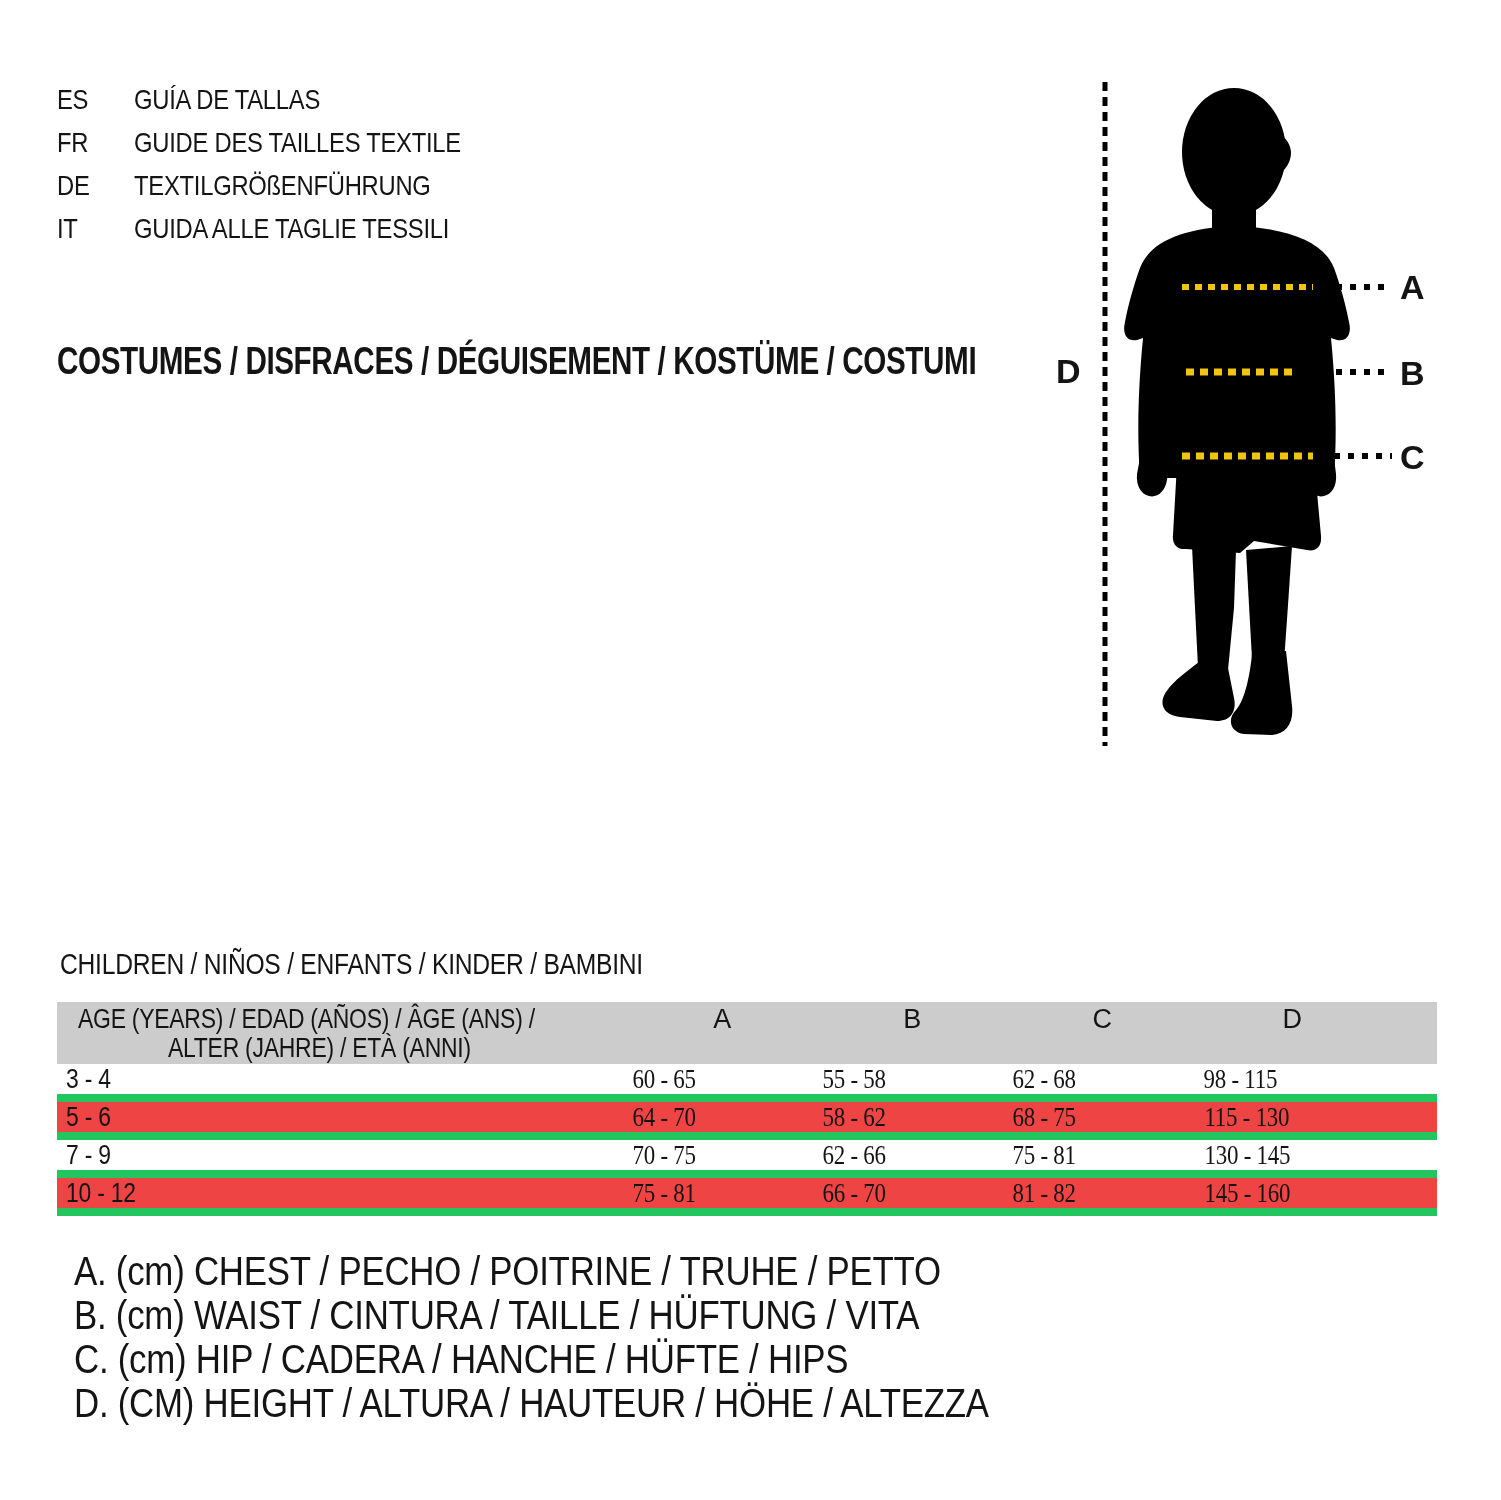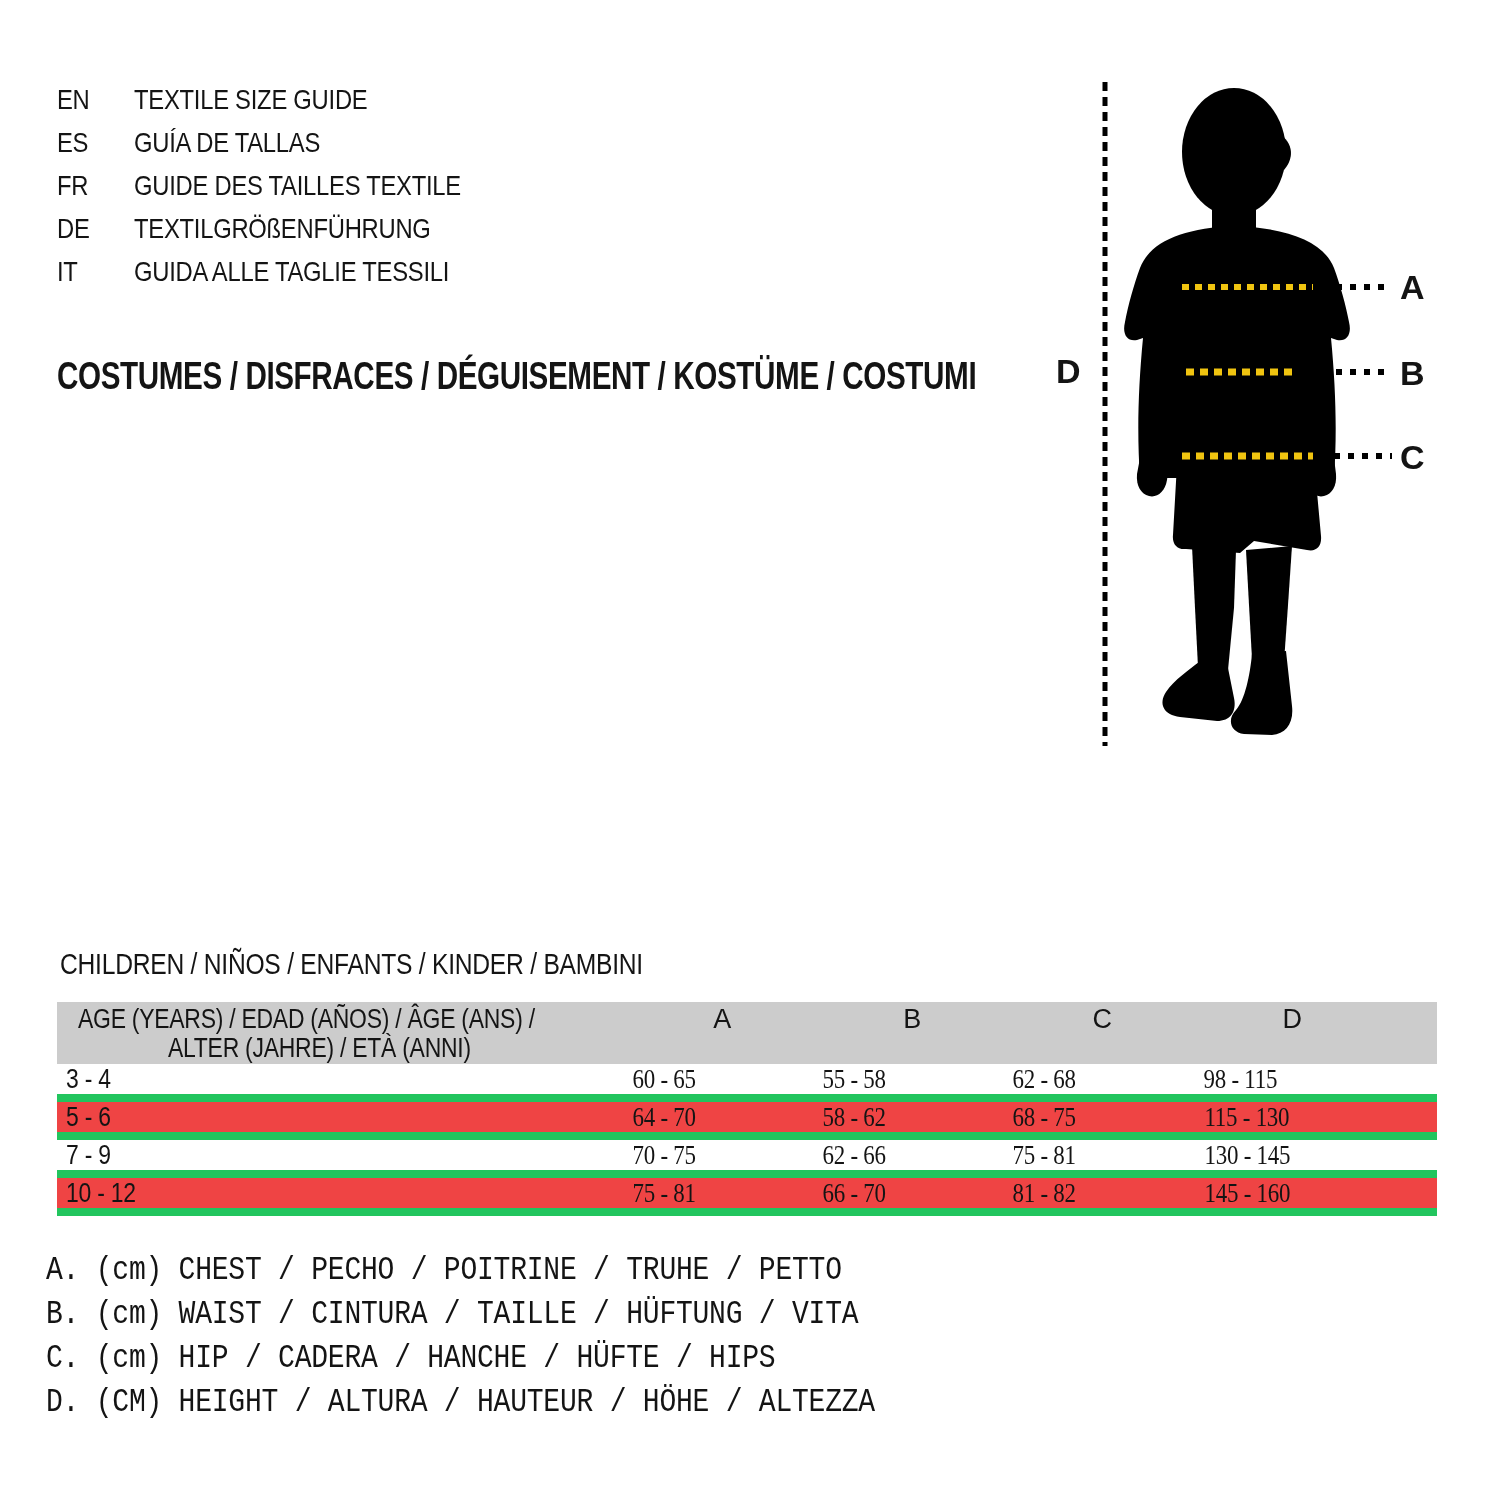--- a/index.html
+++ b/index.html
@@ -14,21 +14,21 @@
   .cxc { display:inline-block; transform:scaleX(0.85); transform-origin:50% 50%; white-space:nowrap; }
 
   
   .lang-list { position:absolute; left:57px; top:78px; font-size:28px; }
   .lang-row  { height:43px; line-height:43px; }
   .lang-code { display:inline-block; width:70px; vertical-align:top; }
 
   
   .category-title {
     position:absolute; left:57px; top:341px;
-    font-size:38px; font-weight:bold; line-height:40px;margin-top:15px;
+    font-size:38px; font-weight:bold; line-height:40px;
   }
   .category-title .title-inner { display:inline-block; transform:scaleX(0.78); transform-origin:0 50%; white-space:nowrap; letter-spacing:-0.5px; }
 
   
   .figure { position:absolute; left:1040px; top:60px; width:440px; height:700px; }
   .figure svg { position:absolute; left:0; top:0; }
   .fig-label { position:absolute; font-size:34px; font-weight:bold; line-height:36px; }
   .fig-label.a { left:360px; top:209px; }
   .fig-label.b { left:360px; top:295px; }
   .fig-label.c { left:360px; top:379px; }
@@ -51,33 +51,29 @@
   .size-table .hdr-line { display:block;text-align:center; }
   .size-table tbody tr { height:30px; }
   .size-table tbody tr.alt { background:#ef4444; }
   .size-table tbody td {
     padding:0; border-bottom:8px solid #22c55e; line-height:30px;
   }
   .size-table td.age { text-align:left; padding-left:9px; }
   .size-table td.val { text-align:left;font-family:Liberation Serif, serif; }
 
   
-  .legend { position:absolute; left:46px; top:1249px; font-size:33px;font-family:Liberation Mono, monospace; }
+  .legend { position:absolute; left:74px; top:1249px; font-size:41px; }
   .legend-line { height:44px; line-height:44px; }
 </style>
 </head>
 <body>
 
 <div class="page">
 
   <div class="lang-list">
-    <div class="lang-row">
-      <span class="lang-code"><span class="cx">EN</span></span>
-      <span class="cx">TEXTILE SIZE GUIDE</span>
-    </div>
     <div class="lang-row">
       <span class="lang-code"><span class="cx">ES</span></span>
       <span class="cx">GUÍA DE TALLAS</span>
     </div>
     <div class="lang-row">
       <span class="lang-code"><span class="cx">FR</span></span>
       <span class="cx">GUIDE DES TAILLES TEXTILE</span>
     </div>
     <div class="lang-row">
       <span class="lang-code"><span class="cx">DE</span></span>

